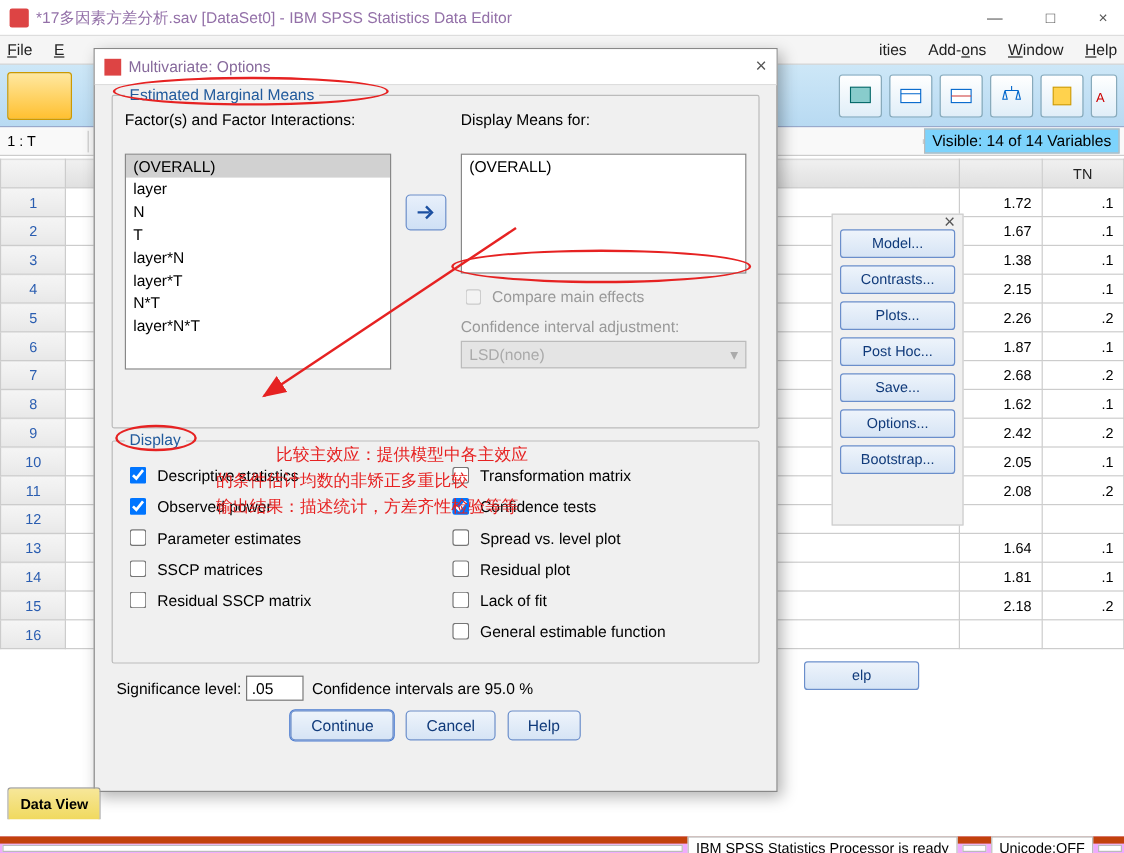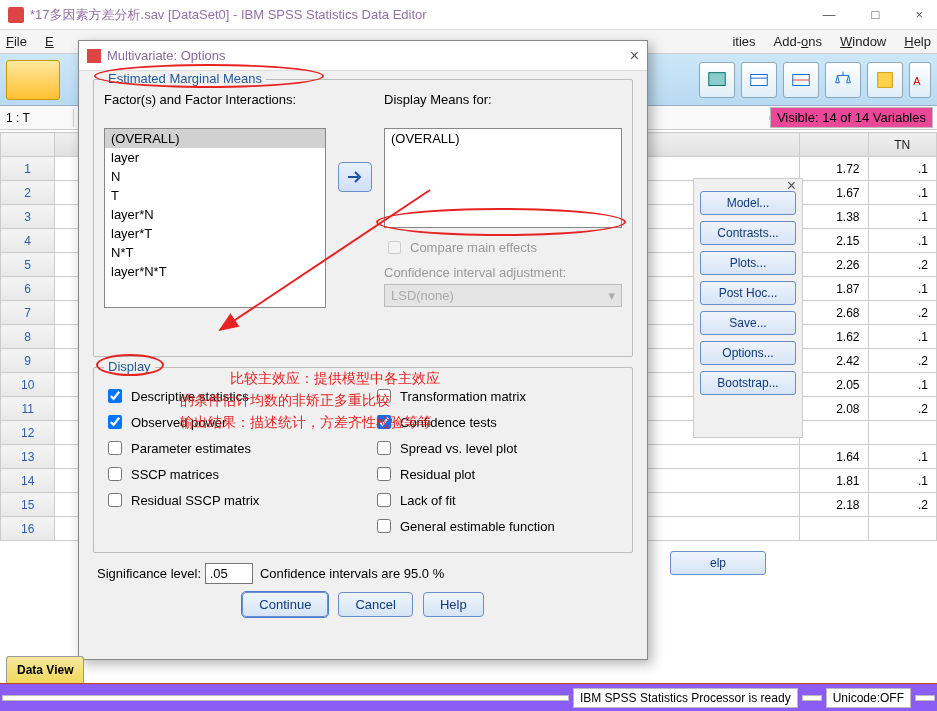--- a/index.html
+++ b/index.html
@@ -14,36 +14,36 @@
   .menubar { height: 24px; background: #f5f5f5; display: flex; align-items: center; padding: 0 6px; gap: 18px; border-bottom: 1px solid #ccc; font-size: 13px; color: #222; }
   .menubar span u { text-decoration: underline; }
 
   .toolbar { height: 52px; background: linear-gradient(#cde7f7,#b8daf2); border-bottom: 1px solid #9ac; display: flex; align-items: center; padding: 0 6px; gap: 6px; position: relative; }
   .tbicon { width: 36px; height: 36px; background: linear-gradient(#fff,#e0eef8); border: 1px solid #8ab; border-radius: 3px; display:flex; align-items:center; justify-content:center; }
   .tbicon.folder { width:54px; height:40px; background: linear-gradient(#ffe8a0,#ffc030); border:1px solid #c90; }
   .tbicon svg { width:22px; height:22px; }
 
   .inforow { height: 24px; display:flex; align-items:center; border-bottom:1px solid #ccc; background:#f9f9f9; }
   .inforow .cell { border-right:1px solid #ccc; padding:2px 6px; font-size:12px; }
-  .inforow .visible { margin-left:auto; border:1px solid #bbb; background:#ec4899; padding:2px 6px; margin-right:4px; }
+  .inforow .visible { margin-left:auto; border:1px solid #bbb; background:#7dd3fc; padding:2px 6px; margin-right:4px; }
 
   
   .grid { position:absolute; left:0; top:132px; right:0; bottom:64px; overflow:hidden; background:#fff; }
   .grid table { border-collapse:collapse; width:100%; }
   .grid th, .grid td { border:1px solid #ccc; height:24px; font-size:12px; text-align:right; padding:0 8px; }
   .grid th.rowhdr { background: linear-gradient(#f5f5f5,#e8e8e8); text-align:center; width:54px; color:#2a5db0; font-weight:normal;}
   .grid th.colhdr { background: linear-gradient(#f0f0f0,#e0e0e0); text-align:center; color:#222; font-weight:normal; }
   .grid td.mid { width:740px; background:#fff; }
 
   
   .bottomtabs { position:absolute; left:0; bottom:28px; height:34px; display:flex; align-items:flex-end; padding-left:6px; }
   .bottomtabs .tab { padding:6px 10px; border:1px solid #999; border-bottom:none; background:linear-gradient(#f7e79a,#f0d95e); font-weight:bold; font-size:12px; border-radius:3px 3px 0 0; }
 
   
-  .statusbar { position:absolute; left:0; right:0; bottom:0; height:28px; border-top:1px solid #c2410c; display:flex; align-items:center; background:#8b5cf6;}
+  .statusbar { position:absolute; left:0; right:0; bottom:0; height:14px; border-top:6px solid #c2410c; display:flex; align-items:center; background:#f0abfc;}
   .statusbar .seg { border:1px solid #bbb; padding:2px 6px; margin:0 2px; background:#fff; font-size:12px; }
 
   
   .sidepanel { position:absolute; right:134px; top:178px; width:110px; background:#f0f0f0; border:1px solid #ccc; padding:6px; }
   .sidepanel .closex { position:absolute; right:6px; top:-2px; color:#555; font-size:16px; }
   .spbtn { display:block; width:100%; margin:6px 0; padding:4px 4px; background:linear-gradient(#eef4fb,#d6e4f5); border:1px solid #6a8ecb; border-radius:3px; color:#103a7a; font-size:12px; text-align:center; cursor:pointer; }
   .sidepanel .helpbtn { position:relative; top:150px; left:-30px;}
 
   
   .dialog { position:absolute; left:78px; top:40px; width:570px; height:620px; background:#f0f0f0; border:1px solid #888; box-shadow:4px 4px 12px rgba(0,0,0,.3); }

